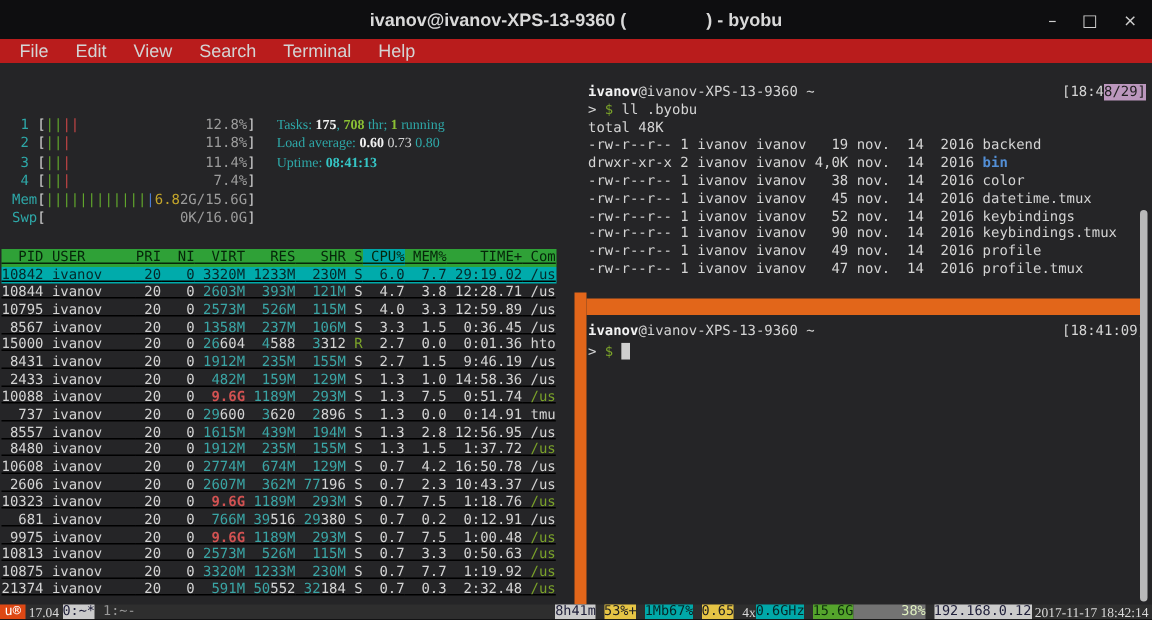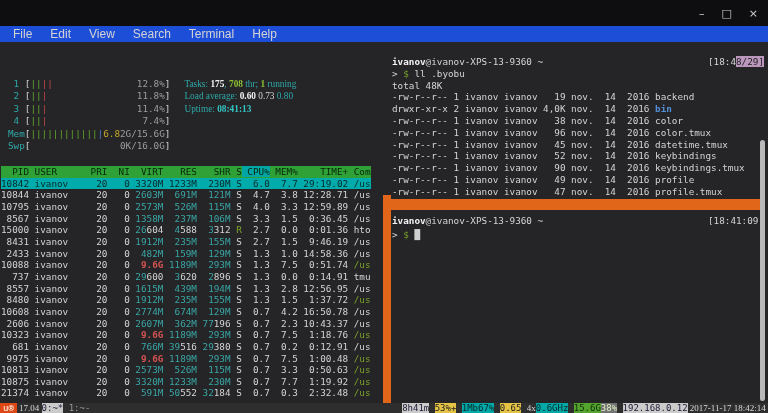--- a/index.html
+++ b/index.html
@@ -7,35 +7,35 @@
           font-family:"DejaVu Sans Mono",monospace;}
   
   .titlebar{position:absolute;left:0;top:0;width:768px;height:26px;background:#0e0e10;
             display:flex;align-items:center;justify-content:center;}
   .title{font-family:"Liberation Sans",sans-serif;font-size:12px;font-weight:bold;
          color:#d9d9d9;white-space:pre;}
   .controls{position:absolute;right:10px;top:0;height:26px;display:flex;align-items:center;gap:17px;
             font-family:"DejaVu Sans",sans-serif;font-size:11px;color:#cfcfcf;}
   .controls span{cursor:default;}
   
-  .menubar{position:absolute;left:0;top:26px;width:768px;height:16px;background:#1d4ed8;
+  .menubar{position:absolute;left:0;top:26px;width:768px;height:16px;background:#b91c1c;
            display:flex;align-items:center;padding-left:4px;box-sizing:border-box;}
   .menubar span{font-family:"Liberation Sans",sans-serif;font-size:12px;color:#d4d4d4;
                 padding:3px 9px;white-space:pre;}
   
   .term{position:absolute;left:0;top:54px;width:768px;height:359px;background:#252527;overflow:hidden;}
   .pane-left{position:absolute;left:0;top:0;width:383px;bottom:10px;overflow:hidden;margin-top:16px;}
   .pre{white-space:pre;}
   
   .meters{display:flex;padding:8px 0 0 8px;font-size:9.3px;}
   .mcol{line-height:12.4px;}
   .mcol2{margin-left:14px;line-height:12.4px;font-family:Liberation Serif, serif;}
   
   .htable{position:absolute;left:1px;top:96px;font-size:9.3px;line-height:11.65px;}
-  .hrow{white-space:pre;}
+  .hrow{white-space:pre;text-decoration:underline;}
   .hdr{background:#2fa137;color:#06260a;}
   .hdr .hsort{background:#00a5a5;}
   .row.sel{background:#00abab;}
   .row.sel span{color:#05282a !important;font-weight:normal !important;}
   .wt{color:#d4d4d4;}
   .teal{color:#3aa5a5;}
   .gray{color:#9c9c9c;}
   .grn{color:#7ba32a;}
   .red{color:#d25252;font-weight:bold;}
   .cy{color:#2ea8a8;}
@@ -67,29 +67,30 @@
   .statusbar{position:absolute;left:0;right:0;bottom:0;height:10px;background:#2e2e2e;
              display:flex;justify-content:space-between;font-size:9px;line-height:10px;white-space:pre;}
   .sgrp{display:flex;}
   .st-logo{background:#DD4814;color:#fff;padding:0 3px;}
   .st-plain{color:#d9d9d9;font-family:Liberation Serif, serif;}
   .st-dim{color:#9a9a9a;}
   .st-silver{background:#cbcbcb;color:#20203a;}
   .st-yellow{background:#e5c445;color:#222;}
   .st-cyan{background:#00a8a8;color:#072727;}
   .st-green{background:#55a42c;color:#0d2c0d;}
-  .st-green2{background:#737373;color:#dff0c0;}
+  .st-green2{background:#737373;color:#dff0c0;padding-left:32px;}
   .st-gap{color:transparent;}
 </style>
 </head>
 <body>
 
 <div class="screen">
 
   <div class="titlebar">
+    <span class="title">ivanov@ivanov-XPS-13-9360 (                ) - byobu</span>
     <span class="controls">
       <span>–</span>
       <span>□</span>
       <span>×</span>
     </span>
   </div>
 
   <div class="menubar" id="menubar">
       <span>File</span>
       <span>Edit</span>
@@ -101,21 +102,21 @@
 
   <div class="term">
     <div class="pane-left">
       <div class="meters">
         <div class="mcol pre" id="meters-left"><div class="pre"><span class="cy"> 1 </span><span class="wt">[</span><span class="bar-g">|</span><span class="bar-g">|</span><span class="bar-r">|</span><span class="bar-r">|</span><span>               </span><span class="gray">12.8%</span><span class="wt">]</span></div><div class="pre"><span class="cy"> 2 </span><span class="wt">[</span><span class="bar-g">|</span><span class="bar-g">|</span><span class="bar-r">|</span><span>                </span><span class="gray">11.8%</span><span class="wt">]</span></div><div class="pre"><span class="cy"> 3 </span><span class="wt">[</span><span class="bar-g">|</span><span class="bar-g">|</span><span class="bar-r">|</span><span>                </span><span class="gray">11.4%</span><span class="wt">]</span></div><div class="pre"><span class="cy"> 4 </span><span class="wt">[</span><span class="bar-g">|</span><span class="bar-g">|</span><span class="bar-r">|</span><span>                 </span><span class="gray">7.4%</span><span class="wt">]</span></div><div class="pre"><span class="cy">Mem</span><span class="wt">[</span><span class="bar-g">||||||||||||</span><span class="bar-b">|</span><span class="ylw">6.8</span><span class="gray">2G/15.6G</span><span class="wt">]</span></div><div class="pre"><span class="cy">Swp</span><span class="wt">[</span><span>                </span><span class="gray">0K/16.0G</span><span class="wt">]</span></div></div>
         <div class="mcol2 pre" id="meters-right"><div class="pre"><span class="cy">Tasks: </span><span class="wb">175</span><span class="cy">, </span><span class="gb">708</span><span class="cy"> thr; </span><span class="gb">1</span><span class="cy"> running</span></div><div class="pre"><span class="cy">Load average: </span><span class="wb">0.60 </span><span class="wt">0.73 </span><span class="cy">0.80</span></div><div class="pre"><span class="cy">Uptime: </span><span class="cyb">08:41:13</span></div></div>
       </div>
       <div class="htable" id="htop-table">
           <div class="hrow hdr"><span>  PID </span><span>USER      </span><span>PRI</span><span>  NI</span><span>  VIRT</span><span>   RES</span><span>   SHR</span><span> S</span><span class="hsort"> CPU%</span><span> MEM%</span><span>    TIME+</span><span> Com</span></div>
           <div class="hrow row sel"><span class="wt">10842 </span><span class="wt">ivanov    </span><span class="wt"> 20</span><span class="wt">   0</span><span class="teal"> 3320M</span><span class="teal"> 1233M</span><span class="teal">  230M</span><span class="wt"> S</span><span class="wt">  6.0</span><span class="wt">  7.7</span><span class="wt"> 29:19.02</span><span class="wt"> /us</span></div>
-          <div class="hrow row"><span class="wt">10844 </span><span class="wt">ivanov    </span><span class="wt"> 20</span><span class="wt">   0</span><span class="teal"> 2603M</span><span class="teal">  691M</span><span class="teal">  121M</span><span class="wt"> S</span><span class="wt">  4.7</span><span class="wt">  3.8</span><span class="wt"> 12:28.71</span><span class="wt"> /us</span></div>
+          <div class="hrow row"><span class="wt">10844 </span><span class="wt">ivanov    </span><span class="wt"> 20</span><span class="wt">   0</span><span class="teal"> 2603M</span><span class="teal">  393M</span><span class="teal">  121M</span><span class="wt"> S</span><span class="wt">  4.7</span><span class="wt">  3.8</span><span class="wt"> 12:28.71</span><span class="wt"> /us</span></div>
           <div class="hrow row"><span class="wt">10795 </span><span class="wt">ivanov    </span><span class="wt"> 20</span><span class="wt">   0</span><span class="teal"> 2573M</span><span class="teal">  526M</span><span class="teal">  115M</span><span class="wt"> S</span><span class="wt">  4.0</span><span class="wt">  3.3</span><span class="wt"> 12:59.89</span><span class="wt"> /us</span></div>
           <div class="hrow row"><span class="wt"> 8567 </span><span class="wt">ivanov    </span><span class="wt"> 20</span><span class="wt">   0</span><span class="teal"> 1358M</span><span class="teal">  237M</span><span class="teal">  106M</span><span class="wt"> S</span><span class="wt">  3.3</span><span class="wt">  1.5</span><span class="wt">  0:36.45</span><span class="wt"> /us</span></div>
           <div class="hrow row"><span class="wt">15000 </span><span class="wt">ivanov    </span><span class="wt"> 20</span><span class="wt">   0</span><span class="teal"> 26</span><span class="wt">604</span><span class="teal">  4</span><span class="wt">588</span><span class="teal">  3</span><span class="wt">312</span><span class="grn"> R</span><span class="wt">  2.7</span><span class="wt">  0.0</span><span class="wt">  0:01.36</span><span class="wt"> hto</span></div>
           <div class="hrow row"><span class="wt"> 8431 </span><span class="wt">ivanov    </span><span class="wt"> 20</span><span class="wt">   0</span><span class="teal"> 1912M</span><span class="teal">  235M</span><span class="teal">  155M</span><span class="wt"> S</span><span class="wt">  2.7</span><span class="wt">  1.5</span><span class="wt">  9:46.19</span><span class="wt"> /us</span></div>
           <div class="hrow row"><span class="wt"> 2433 </span><span class="wt">ivanov    </span><span class="wt"> 20</span><span class="wt">   0</span><span class="teal">  482M</span><span class="teal">  159M</span><span class="teal">  129M</span><span class="wt"> S</span><span class="wt">  1.3</span><span class="wt">  1.0</span><span class="wt"> 14:58.36</span><span class="wt"> /us</span></div>
           <div class="hrow row"><span class="wt">10088 </span><span class="wt">ivanov    </span><span class="wt"> 20</span><span class="wt">   0</span><span class="red">  9.6G</span><span class="teal"> 1189M</span><span class="teal">  293M</span><span class="wt"> S</span><span class="wt">  1.3</span><span class="wt">  7.5</span><span class="wt">  0:51.74</span><span class="grn"> /us</span></div>
           <div class="hrow row"><span class="wt">  737 </span><span class="wt">ivanov    </span><span class="wt"> 20</span><span class="wt">   0</span><span class="teal"> 29</span><span class="wt">600</span><span class="teal">  3</span><span class="wt">620</span><span class="teal">  2</span><span class="wt">896</span><span class="wt"> S</span><span class="wt">  1.3</span><span class="wt">  0.0</span><span class="wt">  0:14.91</span><span class="wt"> tmu</span></div>
           <div class="hrow row"><span class="wt"> 8557 </span><span class="wt">ivanov    </span><span class="wt"> 20</span><span class="wt">   0</span><span class="teal"> 1615M</span><span class="teal">  439M</span><span class="teal">  194M</span><span class="wt"> S</span><span class="wt">  1.3</span><span class="wt">  2.8</span><span class="wt"> 12:56.95</span><span class="wt"> /us</span></div>
           <div class="hrow row"><span class="wt"> 8480 </span><span class="wt">ivanov    </span><span class="wt"> 20</span><span class="wt">   0</span><span class="teal"> 1912M</span><span class="teal">  235M</span><span class="teal">  155M</span><span class="wt"> S</span><span class="wt">  1.3</span><span class="wt">  1.5</span><span class="wt">  1:37.72</span><span class="grn"> /us</span></div>
           <div class="hrow row"><span class="wt">10608 </span><span class="wt">ivanov    </span><span class="wt"> 20</span><span class="wt">   0</span><span class="teal"> 2774M</span><span class="teal">  674M</span><span class="teal">  129M</span><span class="wt"> S</span><span class="wt">  0.7</span><span class="wt">  4.2</span><span class="wt"> 16:50.78</span><span class="wt"> /us</span></div>
@@ -131,21 +132,20 @@
     </div>
 
     <div class="vstrip"></div>
     <div class="pane-rt" id="pane-rt">
         <div class="hostline"><span><span class="wb">ivanov</span><span class="wt">@ivanov-XPS-13-9360 ~</span></span><span><span class="wt">[18:4</span><span class="badge">8/29]</span></span></div>
         <div class="pre"><span class="wt">&gt; </span><span class="grn">$</span><span class="wt"> ll .byobu</span></div>
         <div class="pre"><span class="wt">total 48K</span></div>
         <div class="pre"><span class="wt">-rw-r--r-- 1 ivanov ivanov   19 nov.  14  2016 </span><span class="wt">backend</span></div>
         <div class="pre"><span class="wt">drwxr-xr-x 2 ivanov ivanov 4,0K nov.  14  2016 </span><span class="dir">bin</span></div>
         <div class="pre"><span class="wt">-rw-r--r-- 1 ivanov ivanov   38 nov.  14  2016 </span><span class="wt">color</span></div>
-        <div class="pre"><span class="wt">-rw-r--r-- 1 ivanov ivanov   96 nov.  14  2016 </span><span class="wt">color.tmux</span></div>
         <div class="pre"><span class="wt">-rw-r--r-- 1 ivanov ivanov   45 nov.  14  2016 </span><span class="wt">datetime.tmux</span></div>
         <div class="pre"><span class="wt">-rw-r--r-- 1 ivanov ivanov   52 nov.  14  2016 </span><span class="wt">keybindings</span></div>
         <div class="pre"><span class="wt">-rw-r--r-- 1 ivanov ivanov   90 nov.  14  2016 </span><span class="wt">keybindings.tmux</span></div>
         <div class="pre"><span class="wt">-rw-r--r-- 1 ivanov ivanov   49 nov.  14  2016 </span><span class="wt">profile</span></div>
         <div class="pre"><span class="wt">-rw-r--r-- 1 ivanov ivanov   47 nov.  14  2016 </span><span class="wt">profile.tmux</span></div>
       </div>
     <div class="hbar"></div>
     <div class="pane-rb" id="pane-rb">
         <div class="hostline"><span><span class="wb">ivanov</span><span class="wt">@ivanov-XPS-13-9360 ~</span></span><span class="wt">[18:41:09]</span></div>
         <div class="pre"><span class="wt">&gt; </span><span class="grn">$ </span><span class="cursor">█</span></div>

